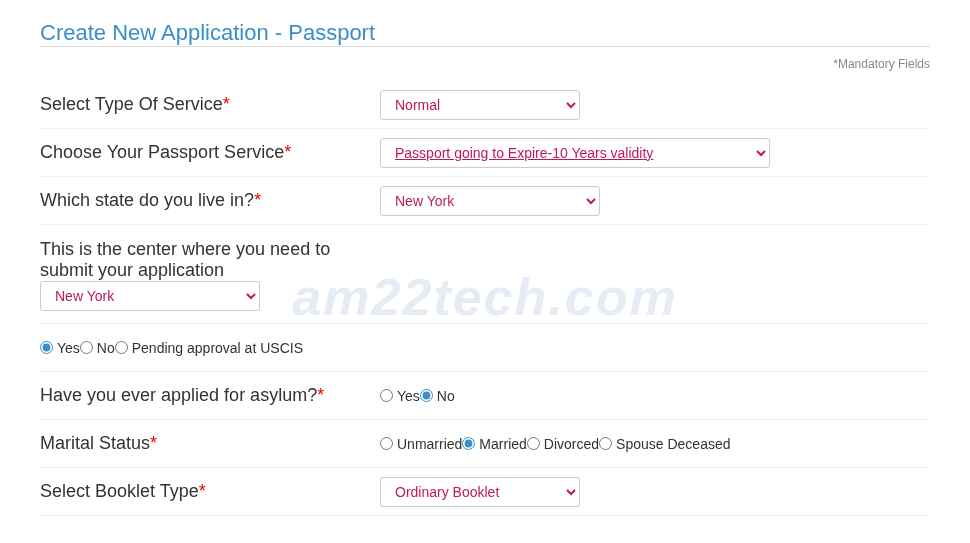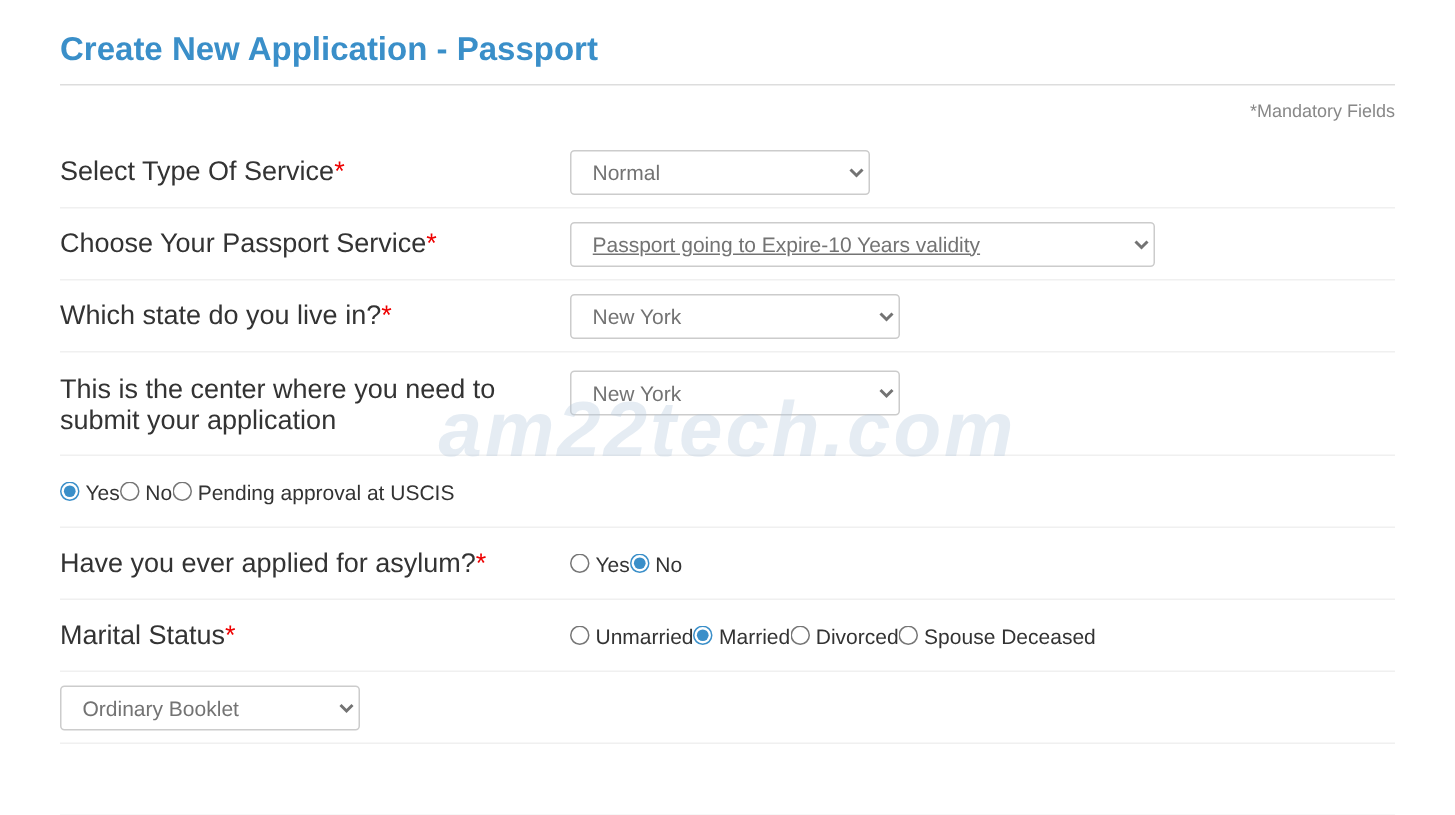--- a/index.html
+++ b/index.html
@@ -13,24 +13,24 @@
     .page-container {
       background: #fff;
       width: 970px;
       min-height: 543px;
       padding: 20px 40px 30px 40px;
       position: relative;
     }
     .page-title {
       font-size: 22px;
       color: #3a8fc9;
-      font-weight: bold;
+      font-weight: normal;
       margin-bottom: 10px;
       border-bottom: 1px solid #ddd;
-      padding-bottom: 10px;
+      padding-bottom: 0;
     }
     .mandatory-note {
       text-align: right;
       font-size: 12px;
       color: #888;
       margin-bottom: 10px;
     }
     .form-row {
       display: flex;
       align-items: center;
@@ -53,21 +53,21 @@
       flex: 1;
       display: flex;
       align-items: center;
     }
     select {
       padding: 5px 10px;
       font-size: 14px;
       border: 1px solid #ccc;
       border-radius: 3px;
       background: #fff;
-      color: #737373;
+      color: #be185d;
       cursor: pointer;
     }
     select.select-normal {
       width: 200px;
     }
     select.select-wide {
       width: 390px;
       text-decoration: underline;
     }
     select.select-medium {
@@ -101,20 +101,21 @@
       font-weight: bold;
       white-space: nowrap;
       pointer-events: none;
       z-index: 1;
       letter-spacing: 2px;
     }
     .form-row-tall {
       align-items: flex-start;
       padding-top: 12px;
       padding-bottom: 12px;
+      flex-direction: column;
     }
     .form-label-tall {
       padding-top: 2px;
     }
   </style>
 </head>
 <body>
 
 <div class="page-container">
 
@@ -224,20 +225,23 @@
           <input type="radio" name="marital_status" style=""> Divorced
         </label>
         <label class="radio-item">
           <input type="radio" name="marital_status" style=""> Spouse Deceased
         </label>
       </div>
     </div>
   </div>
 
   <div class="form-row">
+    <div class="form-label">
+      Select Booklet Type<span class="required">*</span>
+    </div>
     <div class="form-control-wrapper">
       <select class="select-normal">
         <option>Ordinary Booklet</option>
         <option>Jumbo Booklet</option>
       </select>
     </div>
   </div>
 
   <div class="form-row">
     

